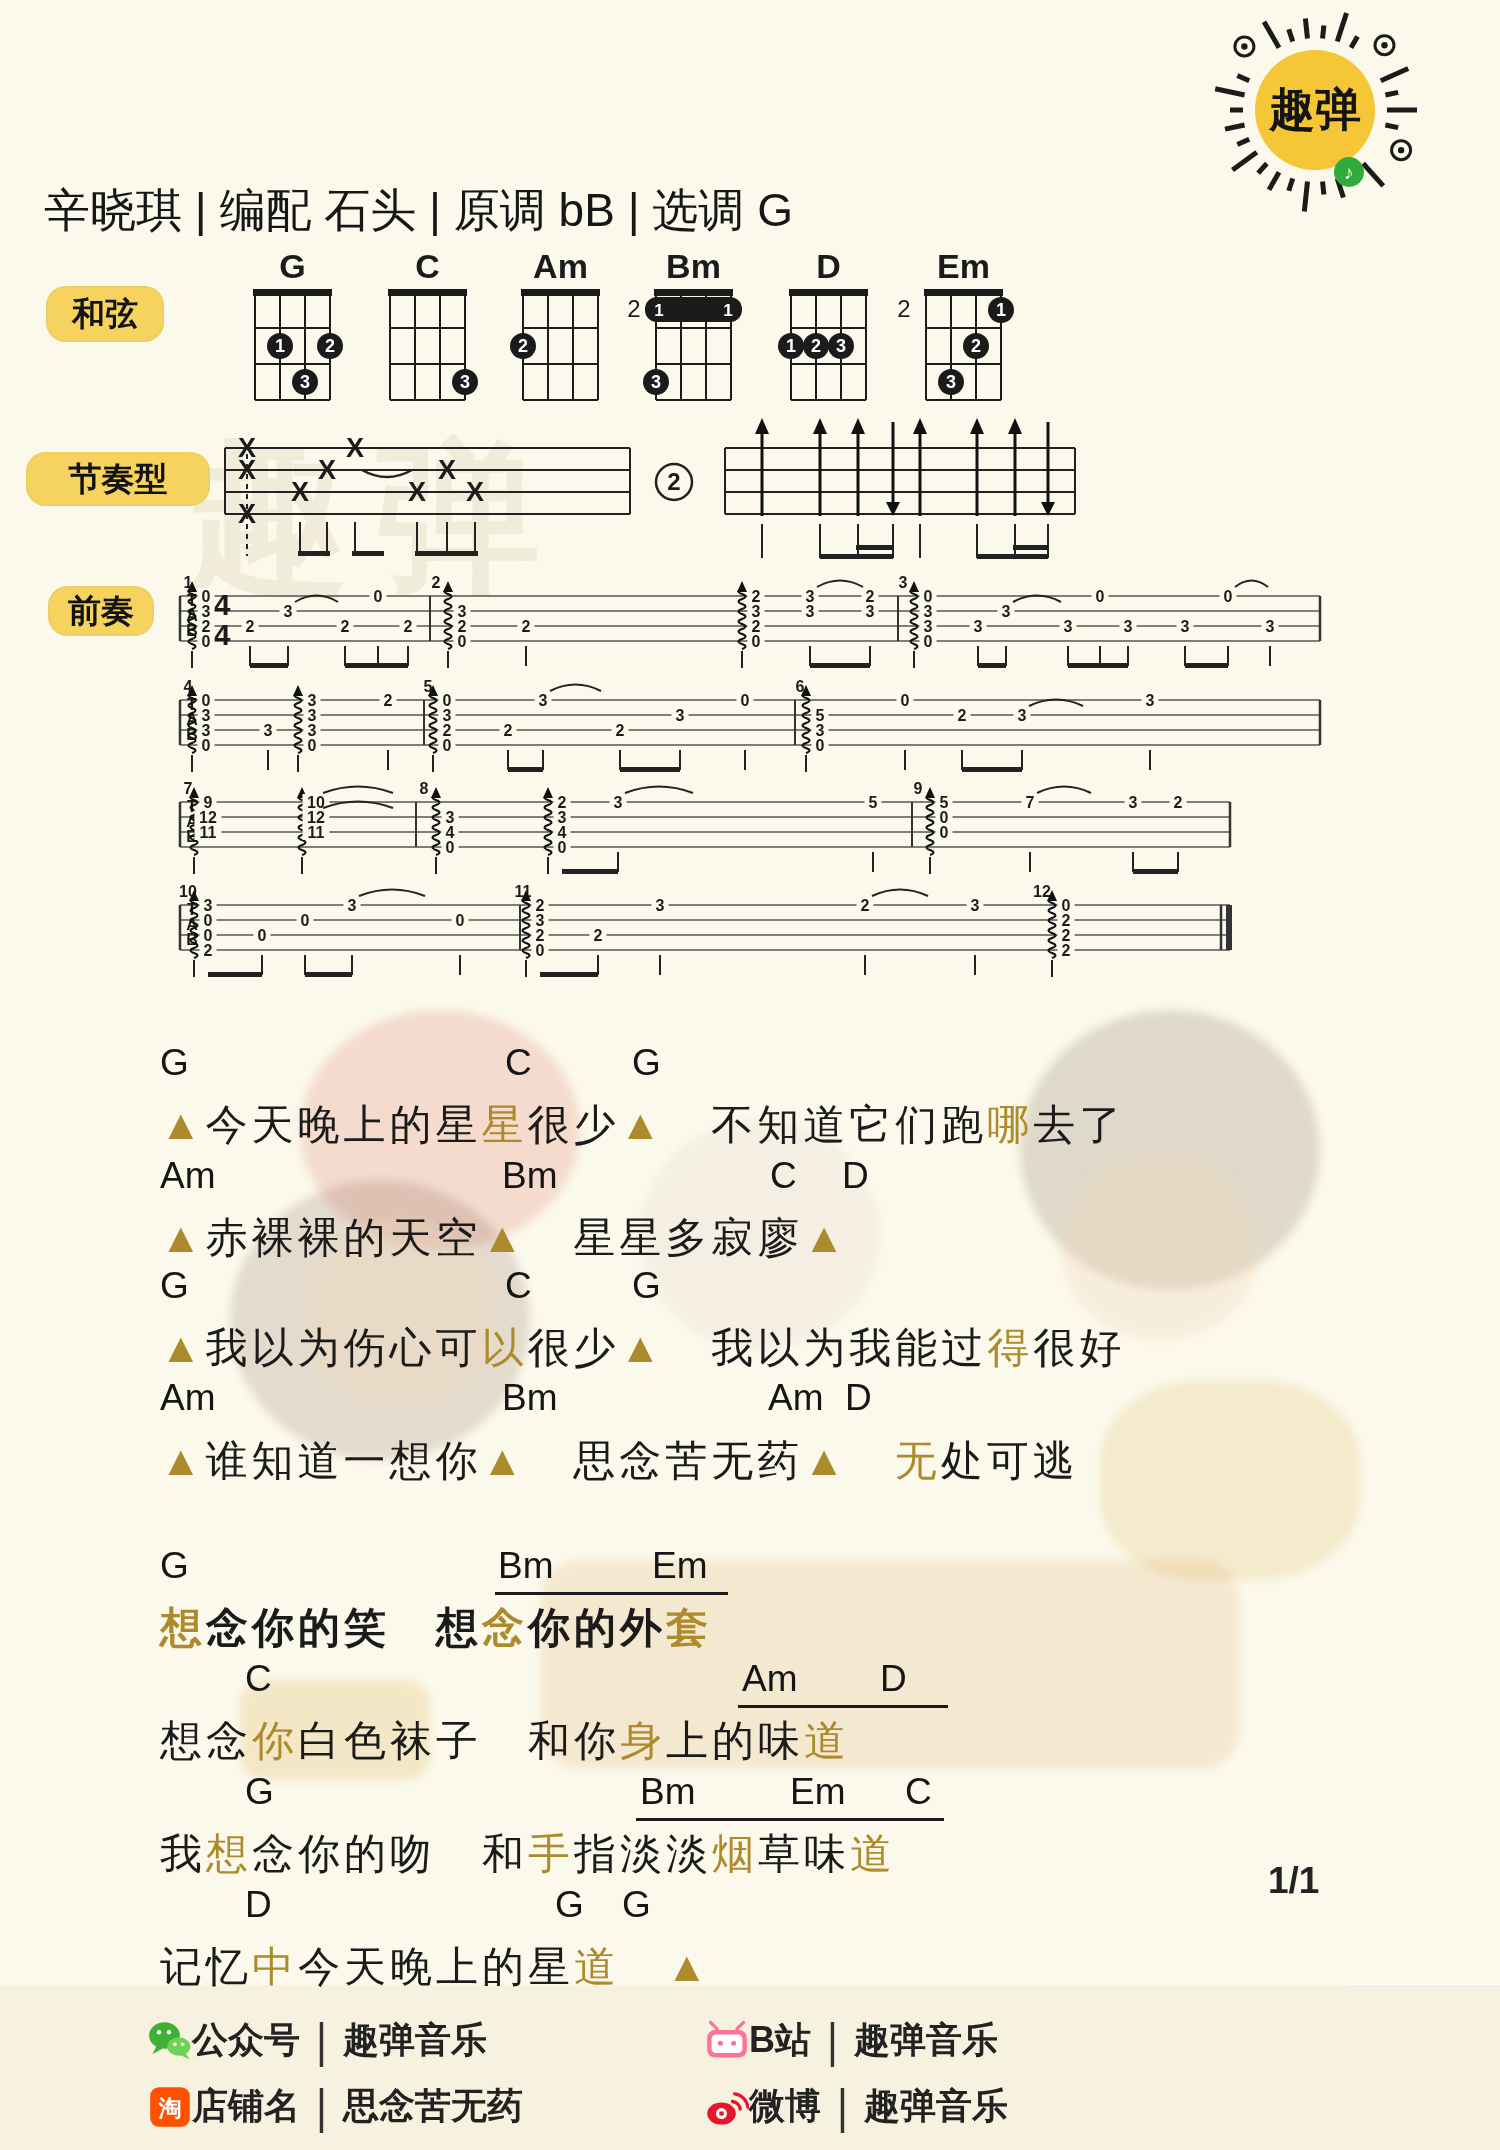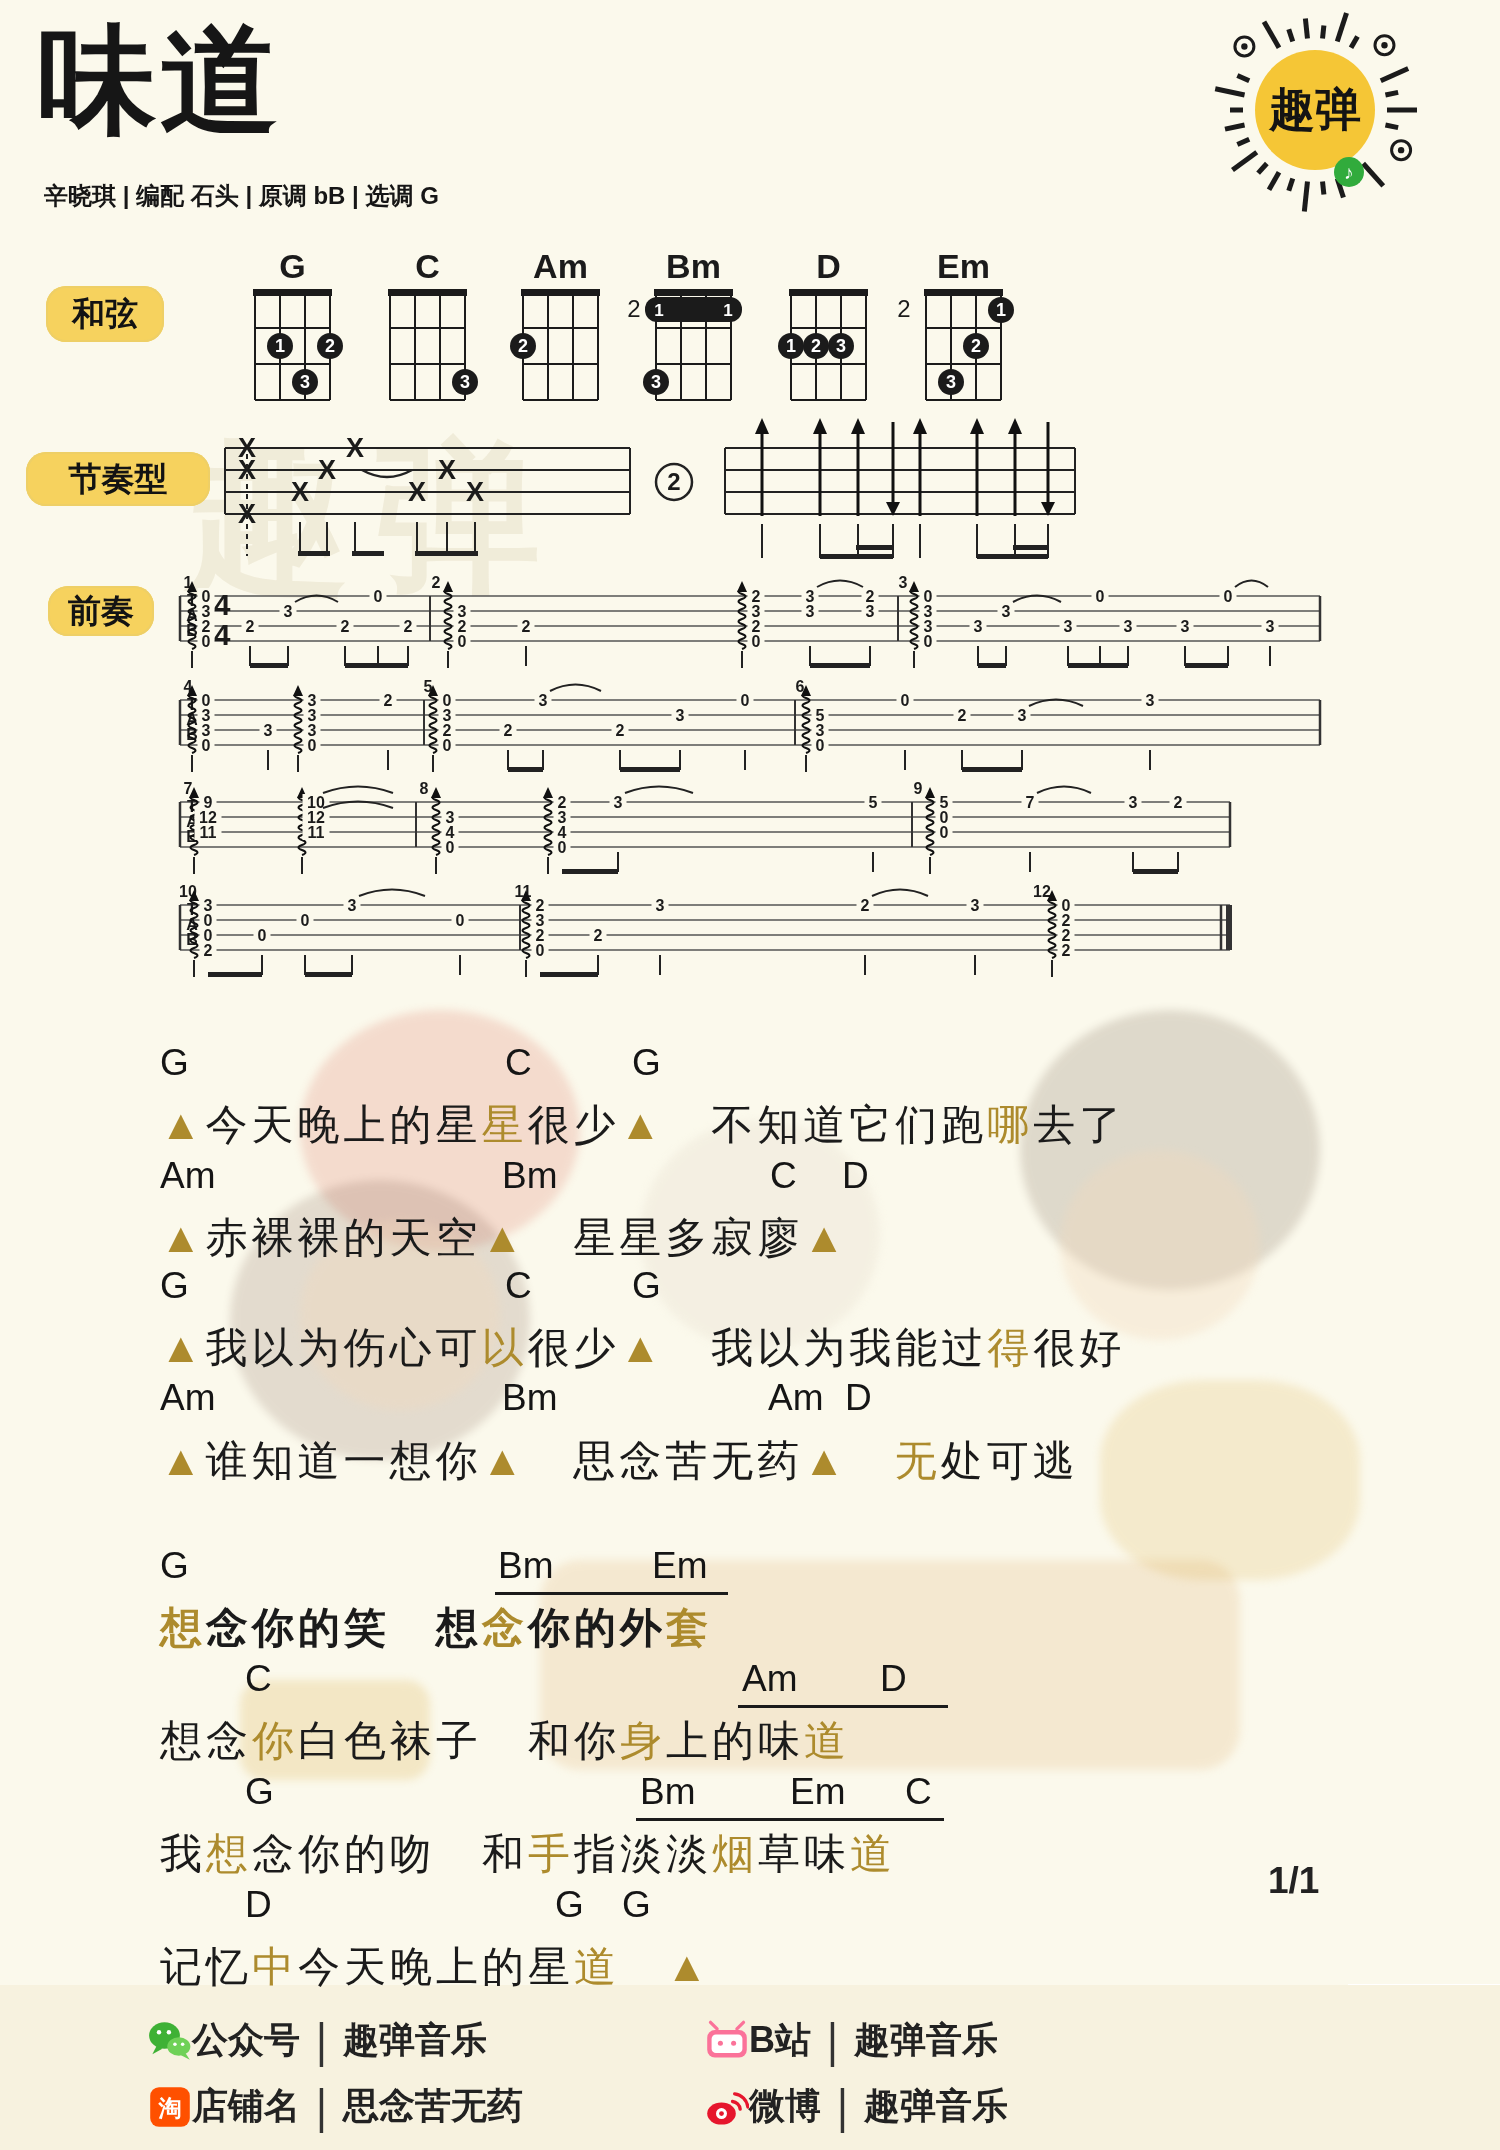--- a/index.html
+++ b/index.html
@@ -1,20 +1,20 @@
 <!DOCTYPE html>
 <html><head>
 <meta charset="utf-8">
 <style>
   html,body{margin:0;padding:0;}
   body{font-family:"Liberation Sans","DejaVu Sans",sans-serif;}
   #page{position:relative;width:1500px;height:2150px;background:#fbf9ec;overflow:hidden;}
   .abs{position:absolute;}
   #title{left:38px;top:2px;font-size:118px;font-weight:900;color:#161616;letter-spacing:4px;z-index:2;}
-  #subtitle{left:44px;top:180px;font-size:24px;font-weight:700;color:#161616;z-index:2;}
+  #subtitle{left:44px;top:180px;font-size:46px;font-weight:400;color:#161616;z-index:2;}
   .pill{position:absolute;background:#f6d25e;border-radius:20px;display:flex;align-items:center;justify-content:center;
         font-size:33px;font-weight:700;color:#131313;z-index:2;box-shadow:0 0 0 2px #eecf66 inset;}
   #pill-chords{left:46px;top:286px;width:118px;height:56px;}
   #pill-rhythm{left:26px;top:452px;width:184px;height:54px;}
   #pill-intro{left:48px;top:586px;width:106px;height:50px;}
   .chord-span{position:absolute;font-size:37px;font-weight:500;color:#151515;z-index:3;}
   .lyric-line{position:absolute;left:160px;font-size:42px;letter-spacing:4px;font-weight:500;color:#1b1b1b;white-space:pre;z-index:3;}
   .gold{color:#ad8b2d;}
   .ul-bar{position:absolute;height:3px;background:#1b1b1b;z-index:3;}
   #pagenum{left:1268px;top:1860px;font-size:37px;font-weight:600;color:#222;z-index:3;}
@@ -833,21 +833,20 @@
         <rect x="1472" y="2000" width="18" height="18" fill="#111"></rect>
         <rect x="1352" y="2096" width="42" height="42" fill="#111"></rect>
         <rect x="1358" y="2102" width="30" height="30" fill="#fff"></rect>
         <rect x="1364" y="2108" width="18" height="18" fill="#111"></rect>
         <rect x="1401" y="2037" width="52" height="52" fill="#fff"></rect>
         <rect x="1405" y="2041" width="44" height="44" rx="8" fill="#f5c636"></rect>
         <text x="1427" y="2069" font-size="16" font-weight="900" fill="#141414" text-anchor="middle">趣弹</text>
       </g>
     </svg>
 
-  <div class="abs" id="title">味道</div>
   <div class="abs" id="subtitle">辛晓琪 | 编配 石头 | 原调 bB | 选调 G</div>
 
   <div class="pill" id="pill-chords">和弦</div>
   <div class="pill" id="pill-rhythm">节奏型</div>
   <div class="pill" id="pill-intro">前奏</div>
 
   <div id="lyrics-root">
       <div>
         <span class="chord-span" style="left: 160px; top: 1042px;">G</span>
         <span class="chord-span" style="left: 505px; top: 1042px;">C</span>

